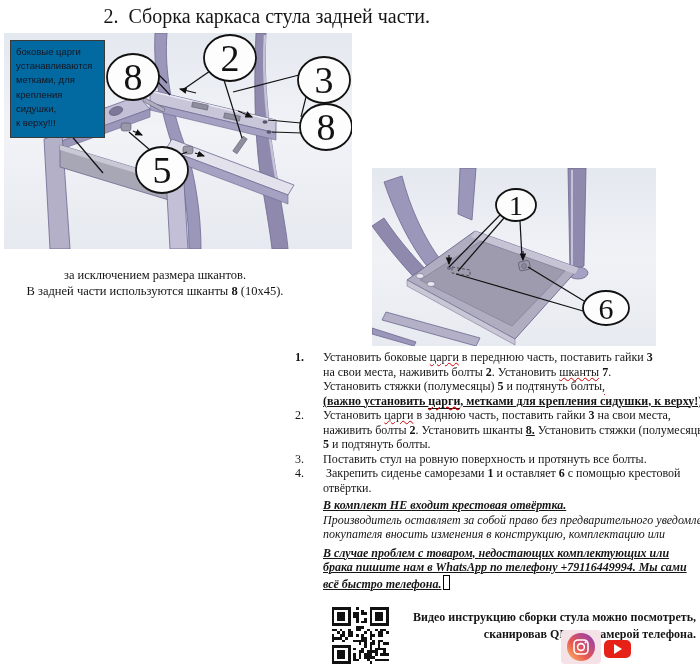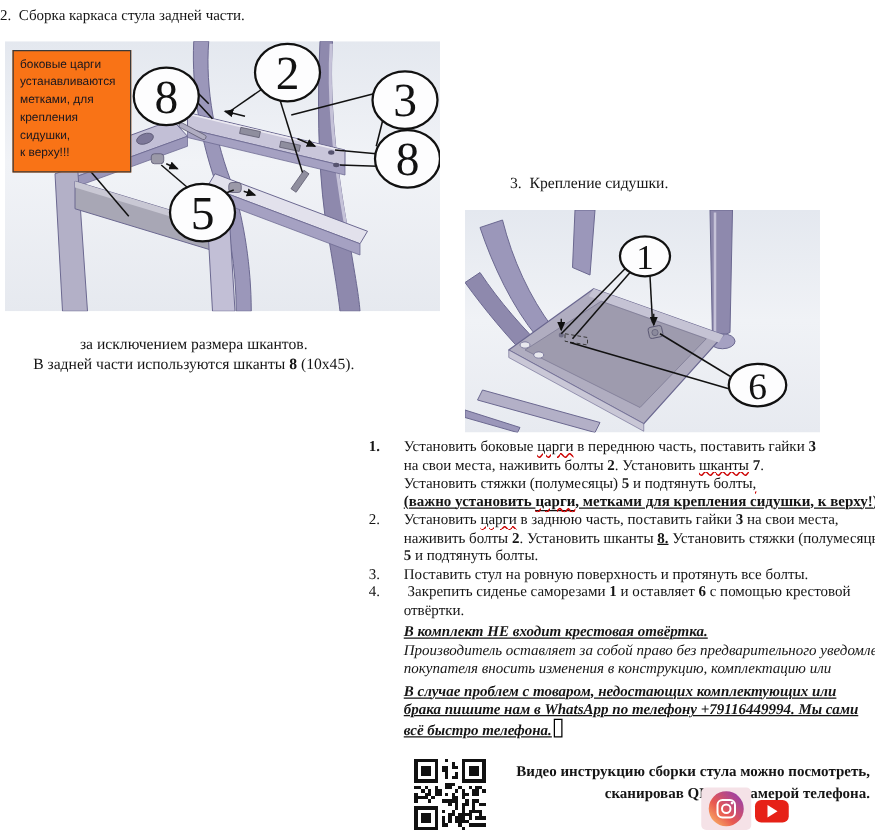--- a/index.html
+++ b/index.html
@@ -1,22 +1,22 @@
 <!DOCTYPE html>
 <html><head>
 <meta charset="utf-8">
 <style>
   html,body{margin:0;padding:0;background:#fff;}
   .page{position:relative;width:700px;height:665px;background:#ffffff;overflow:hidden;
         font-family:"Liberation Serif", serif;color:#151515;}
   .abs{position:absolute;}
-  .doc-title{left:0;top:5px;width:430px;text-align:left;font-size:12px;white-space:nowrap;}
+  .doc-title{left:0;top:5px;width:430px;text-align:right;font-size:20px;white-space:nowrap;}
   .seat-title{left:408px;top:139px;font-size:12.5px;white-space:nowrap;}
   .diagram{border:0;}
-  .note-box{left:10px;top:40px;width:86px;height:92px;background:#f97316;border:1px solid #3a3a3a;
+  .note-box{left:10px;top:40px;width:86px;height:92px;background:#0369a1;border:1px solid #3a3a3a;
             font-family:"Liberation Sans", sans-serif;font-size:9.5px;line-height:14.2px;
             padding:4px 2px 0 5px;white-space:pre-line;color:#15151f;}
   .back-note{left:0;top:251px;width:310px;text-align:center;font-size:12.5px;line-height:16px;white-space:nowrap;}
   .steps{left:295px;top:350px;width:402px;font-size:12px;line-height:14.5px;}
   .step-row{display:flex;}
   .step-num{width:28px;flex:0 0 28px;}
   .step-body{flex:1;white-space:nowrap;}
   .para{white-space:nowrap;font-style:italic;}
   .kit-note{margin-top:3px;}
   .whatsapp{margin-top:4px;}
@@ -146,21 +146,20 @@
   </svg>
 
   <div class="abs note-box">боковые царги
 устанавливаются
 метками, для
 крепления сидушки,
 к верху!!!</div>
 
   <div class="abs back-note"><br><span>за исключением размера шкантов.</span><br><span>В задней части используются шканты </span><span class="b">8</span><span> (10x45).</span></div>
 
-  <div class="abs seat-title">3.&nbsp; Крепление сидушки.</div>
 
   <svg class="abs diagram" style="left:372px;top:168px;" width="284" height="178" viewBox="0 0 284 178">
     <defs>
       <linearGradient id="bg2" x1="0" y1="0" x2="0" y2="1">
         <stop offset="0" stop-color="#e4e8ef"></stop>
           <stop offset="0.5" stop-color="#f0f2f6"></stop>
           <stop offset="1" stop-color="#e7eaf0"></stop>
       </linearGradient>
       <marker id="arr2" markerWidth="8" markerHeight="8" refX="6" refY="3" orient="auto">
         <path d="M0,0L7,3L0,6Z" fill="#111"></path>

